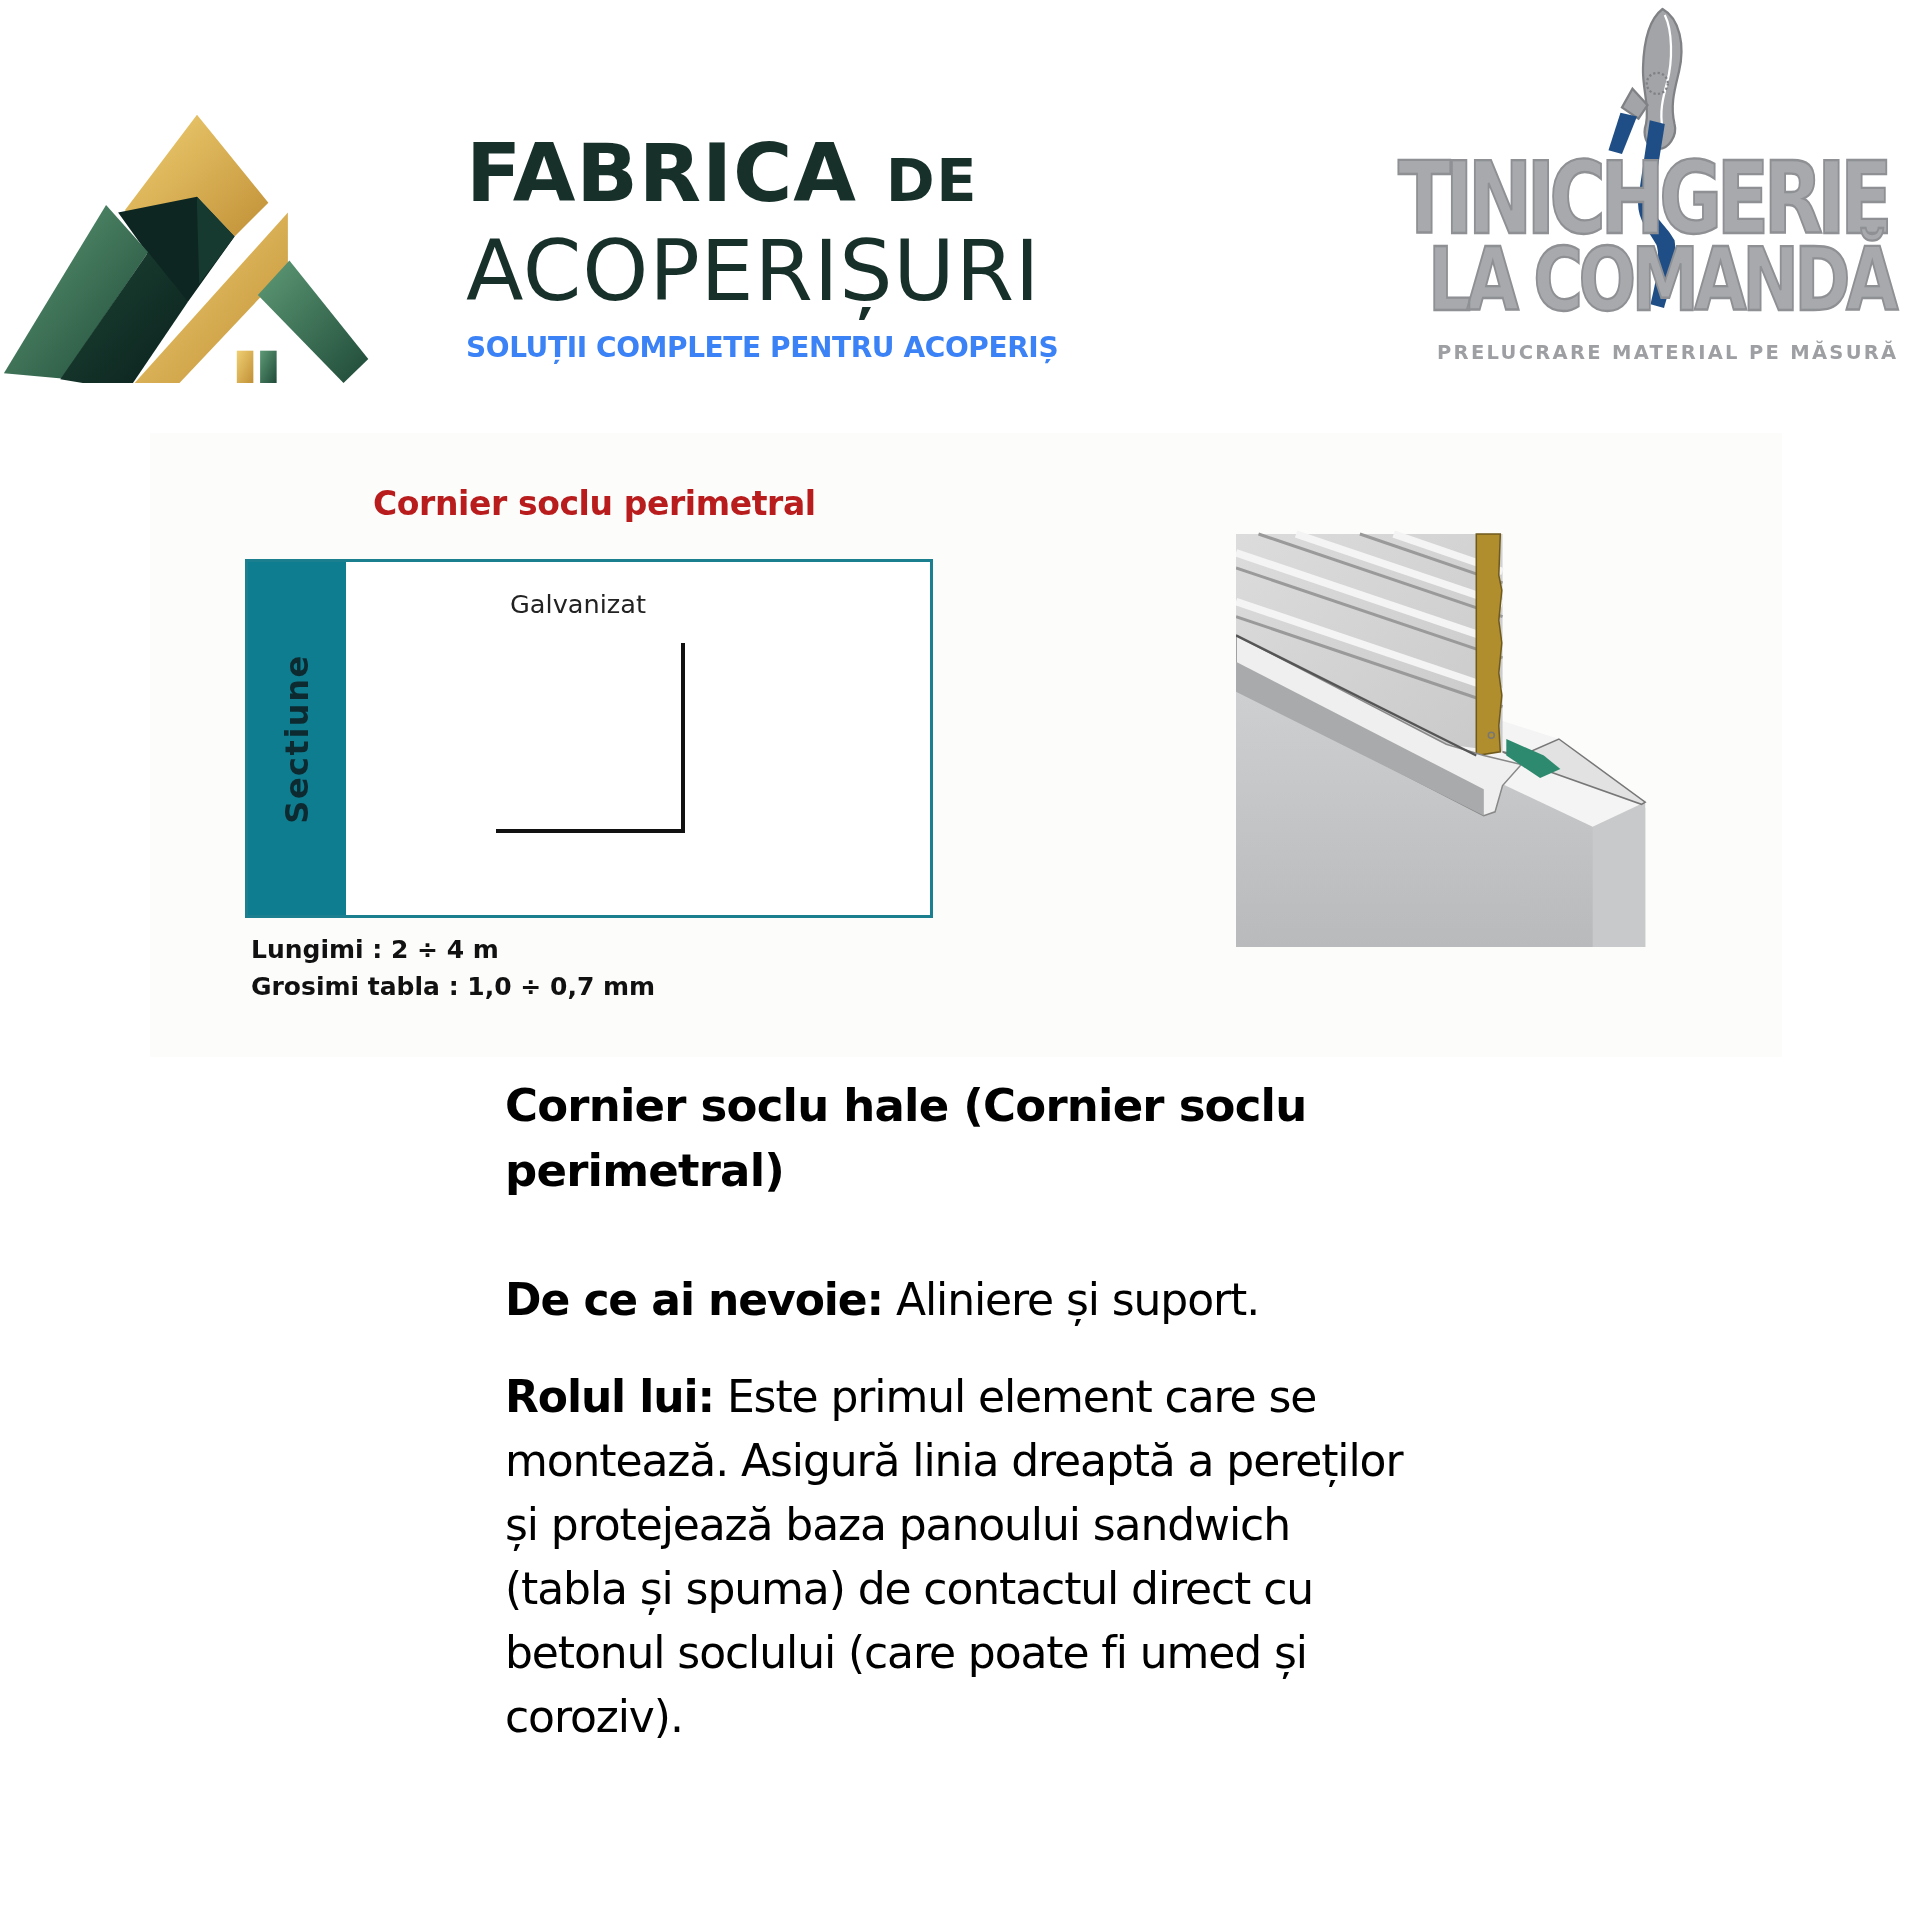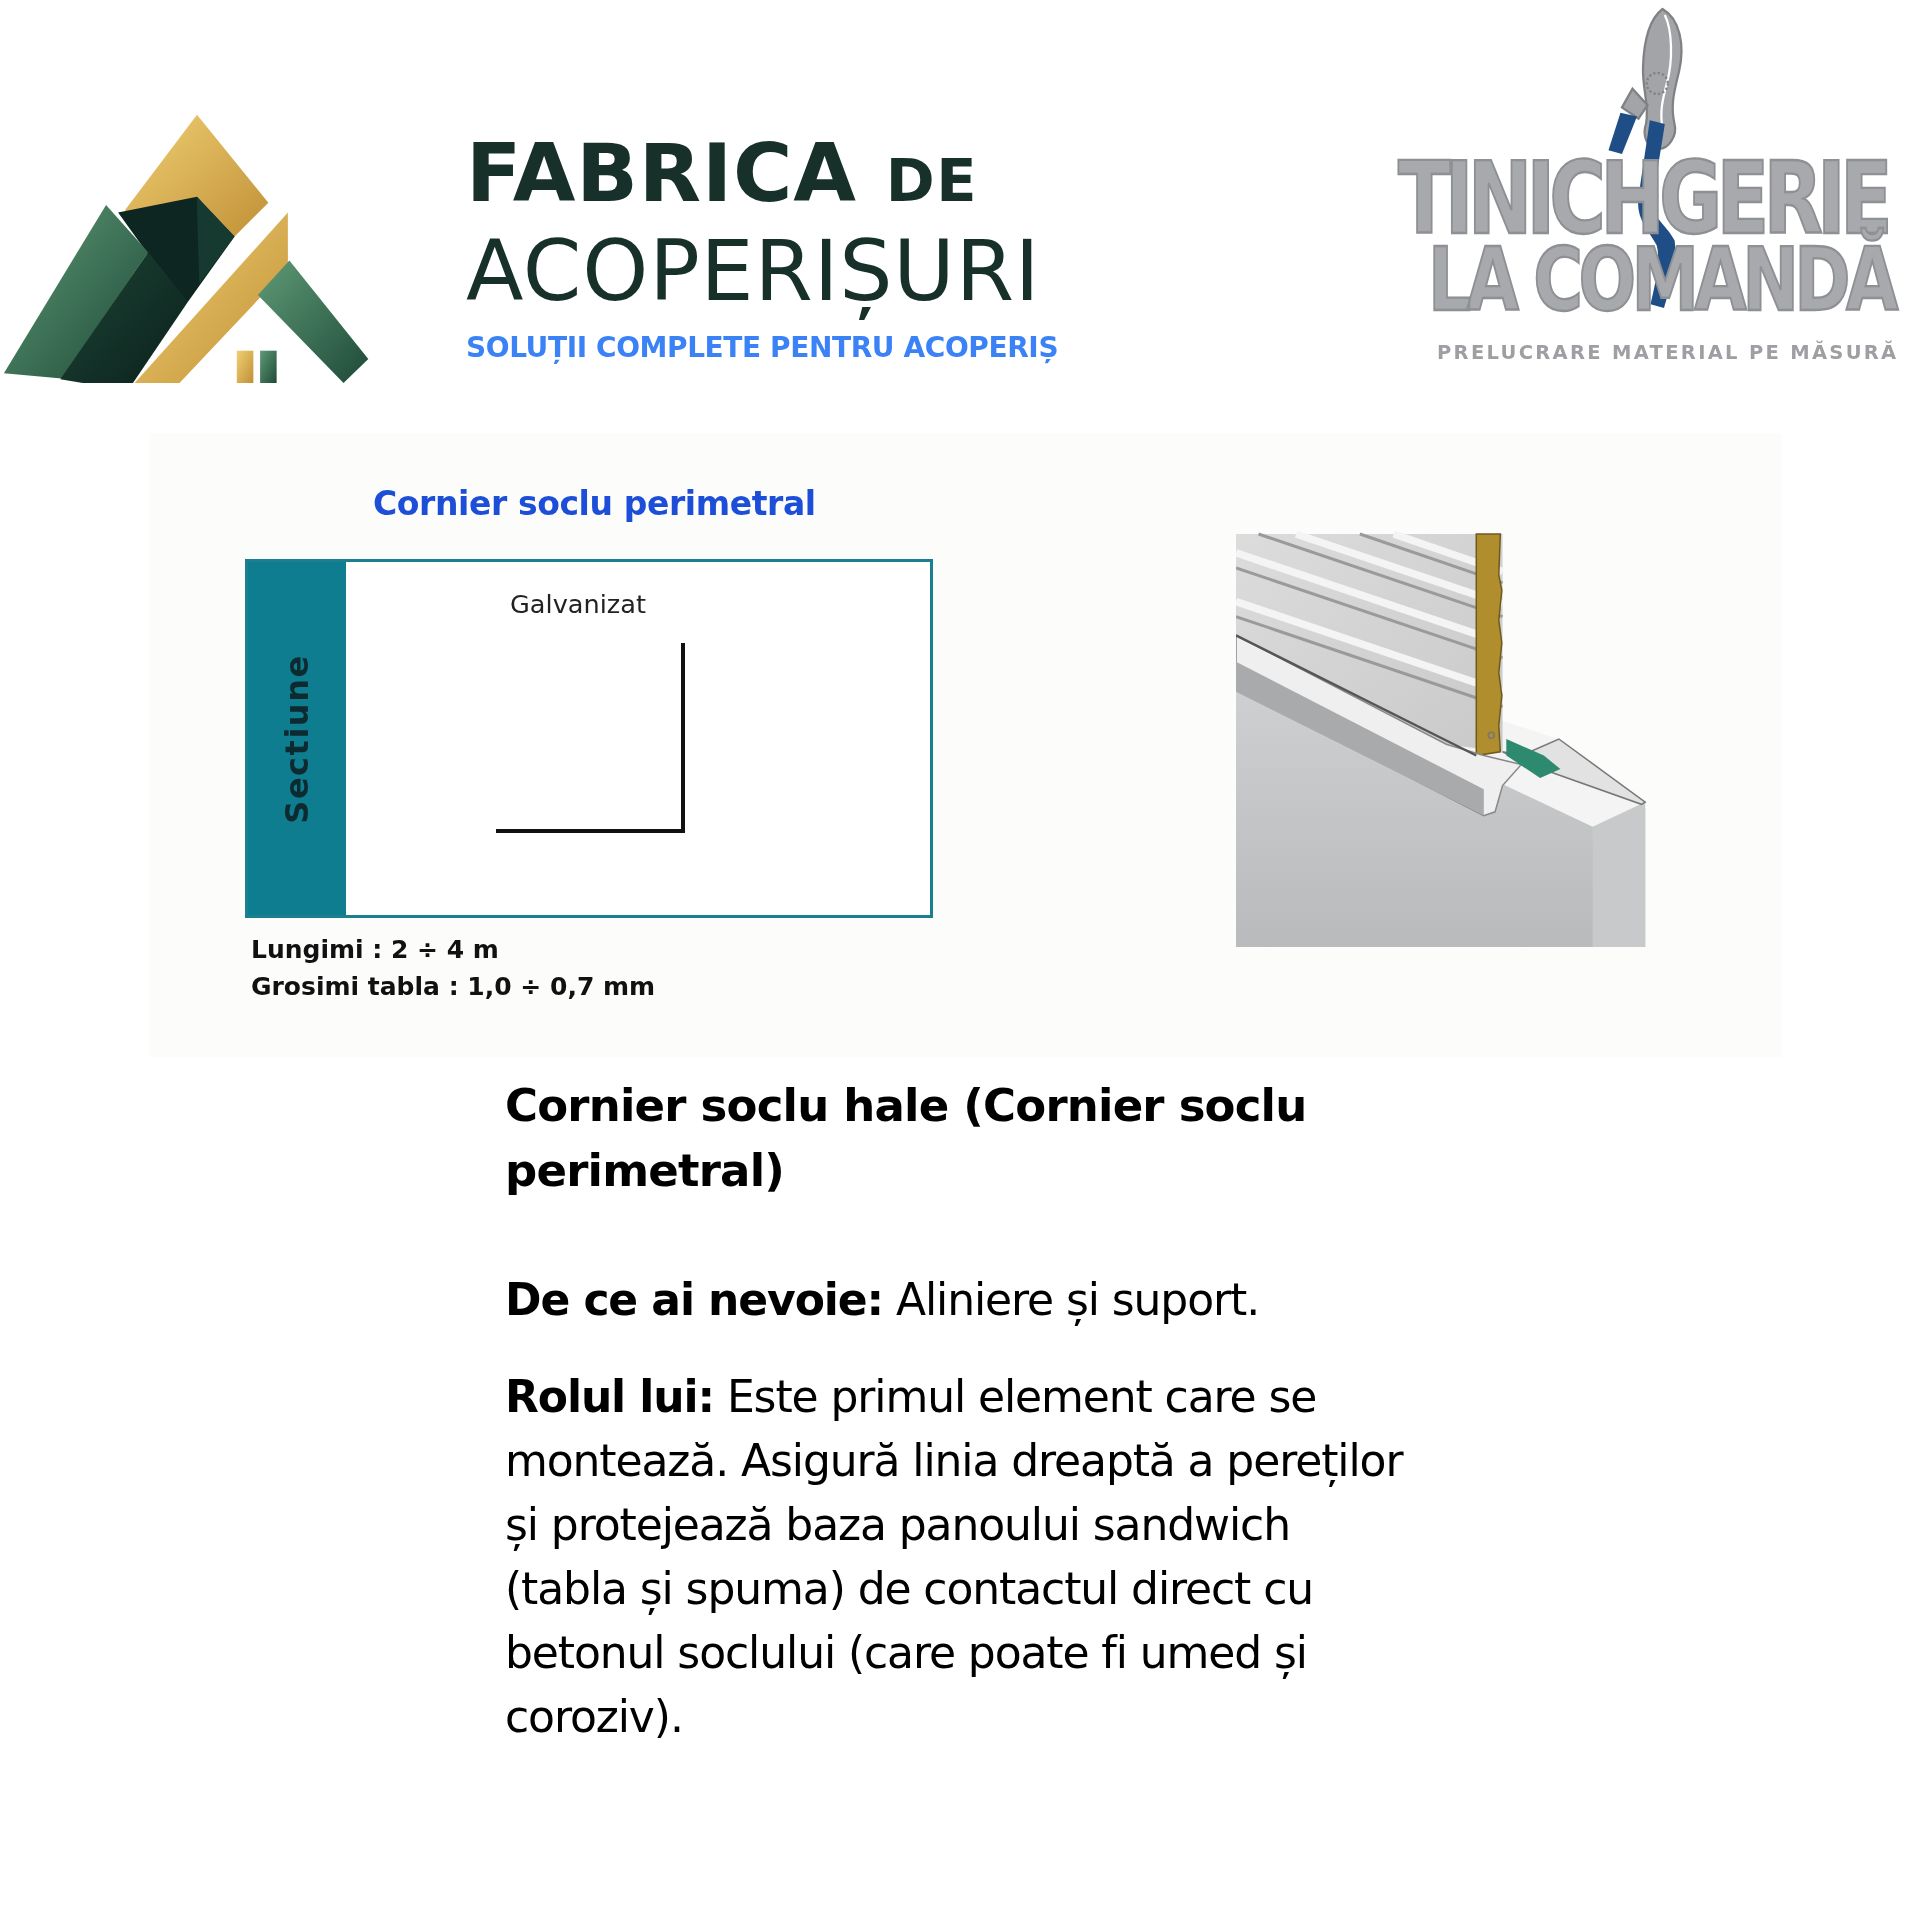--- a/index.html
+++ b/index.html
@@ -21,21 +21,21 @@
     letter-spacing: -7.5px; line-height: 98px; transform: scaleX(0.78); transform-origin: left top;
     -webkit-text-stroke: 2.3px #8e9094; white-space: nowrap; }
   .brand-right-t2 { position: absolute; left: 1428px; top: 239px; font-family: "DejaVu Sans", sans-serif; font-weight: bold;
     font-size: 87px; color: #a7a9ac; letter-spacing: -6px; line-height: 83px;
     transform: scaleX(0.78); transform-origin: left top; -webkit-text-stroke: 2.3px #8e9094; white-space: nowrap; }
   .brand-right-t3 { position: absolute; left: 1437px; top: 341px; font-family: "DejaVu Sans", sans-serif; font-weight: bold;
     font-size: 19.5px; color: #9d9fa2; letter-spacing: 2.3px; white-space: nowrap; }
 
   
   .panel { position: absolute; left: 150px; top: 433px; width: 1632px; height: 624px; background: #fcfcfb; }
-  .diagram-title { position: absolute; left: 373px; top: 484px; font-family: "DejaVu Sans", sans-serif; font-weight: bold; font-size: 33px; color: #1d4ed8; letter-spacing: -0.4px; white-space: nowrap; text-align: right; }
+  .diagram-title { position: absolute; left: 373px; top: 484px; font-family: "DejaVu Sans", sans-serif; font-weight: bold; font-size: 33px; color: #b91c1c; letter-spacing: -0.4px; white-space: nowrap; text-align: right; }
   .section-box { position: absolute; left: 245px; top: 559px; width: 688px; height: 359px; border: 3.8px solid #1b7f8f; background: #ffffff; }
   .section-side { position: absolute; left: 0; top: 0; width: 98px; height: 100%; background: #0f7d90; }
   .section-side-label { position: absolute; left: 49px; top: 50%; transform: translate(-50%,-50%) rotate(-90deg);
     font-family: "DejaVu Sans", sans-serif; font-weight: bold; font-size: 32px; color: #0d2a30; letter-spacing: 1.5px; white-space: nowrap; }
   .material-label { position: absolute; left: 262px; top: 27px; font-family: "DejaVu Sans", sans-serif; font-size: 25.6px; color: #222; white-space: nowrap; }
   .angle-vert { position: absolute; left: 433px; top: 81px; width: 3.8px; height: 189px; background: #111; }
   .angle-horz { position: absolute; left: 248px; top: 267px; width: 189px; height: 3.8px; background: #111; }
   .spec { position: absolute; left: 251px; font-family: "DejaVu Sans", sans-serif; font-weight: bold; font-size: 25px; color: #111; white-space: nowrap; }
   .spec1 { top: 935px; }
   .spec2 { top: 972px; }

